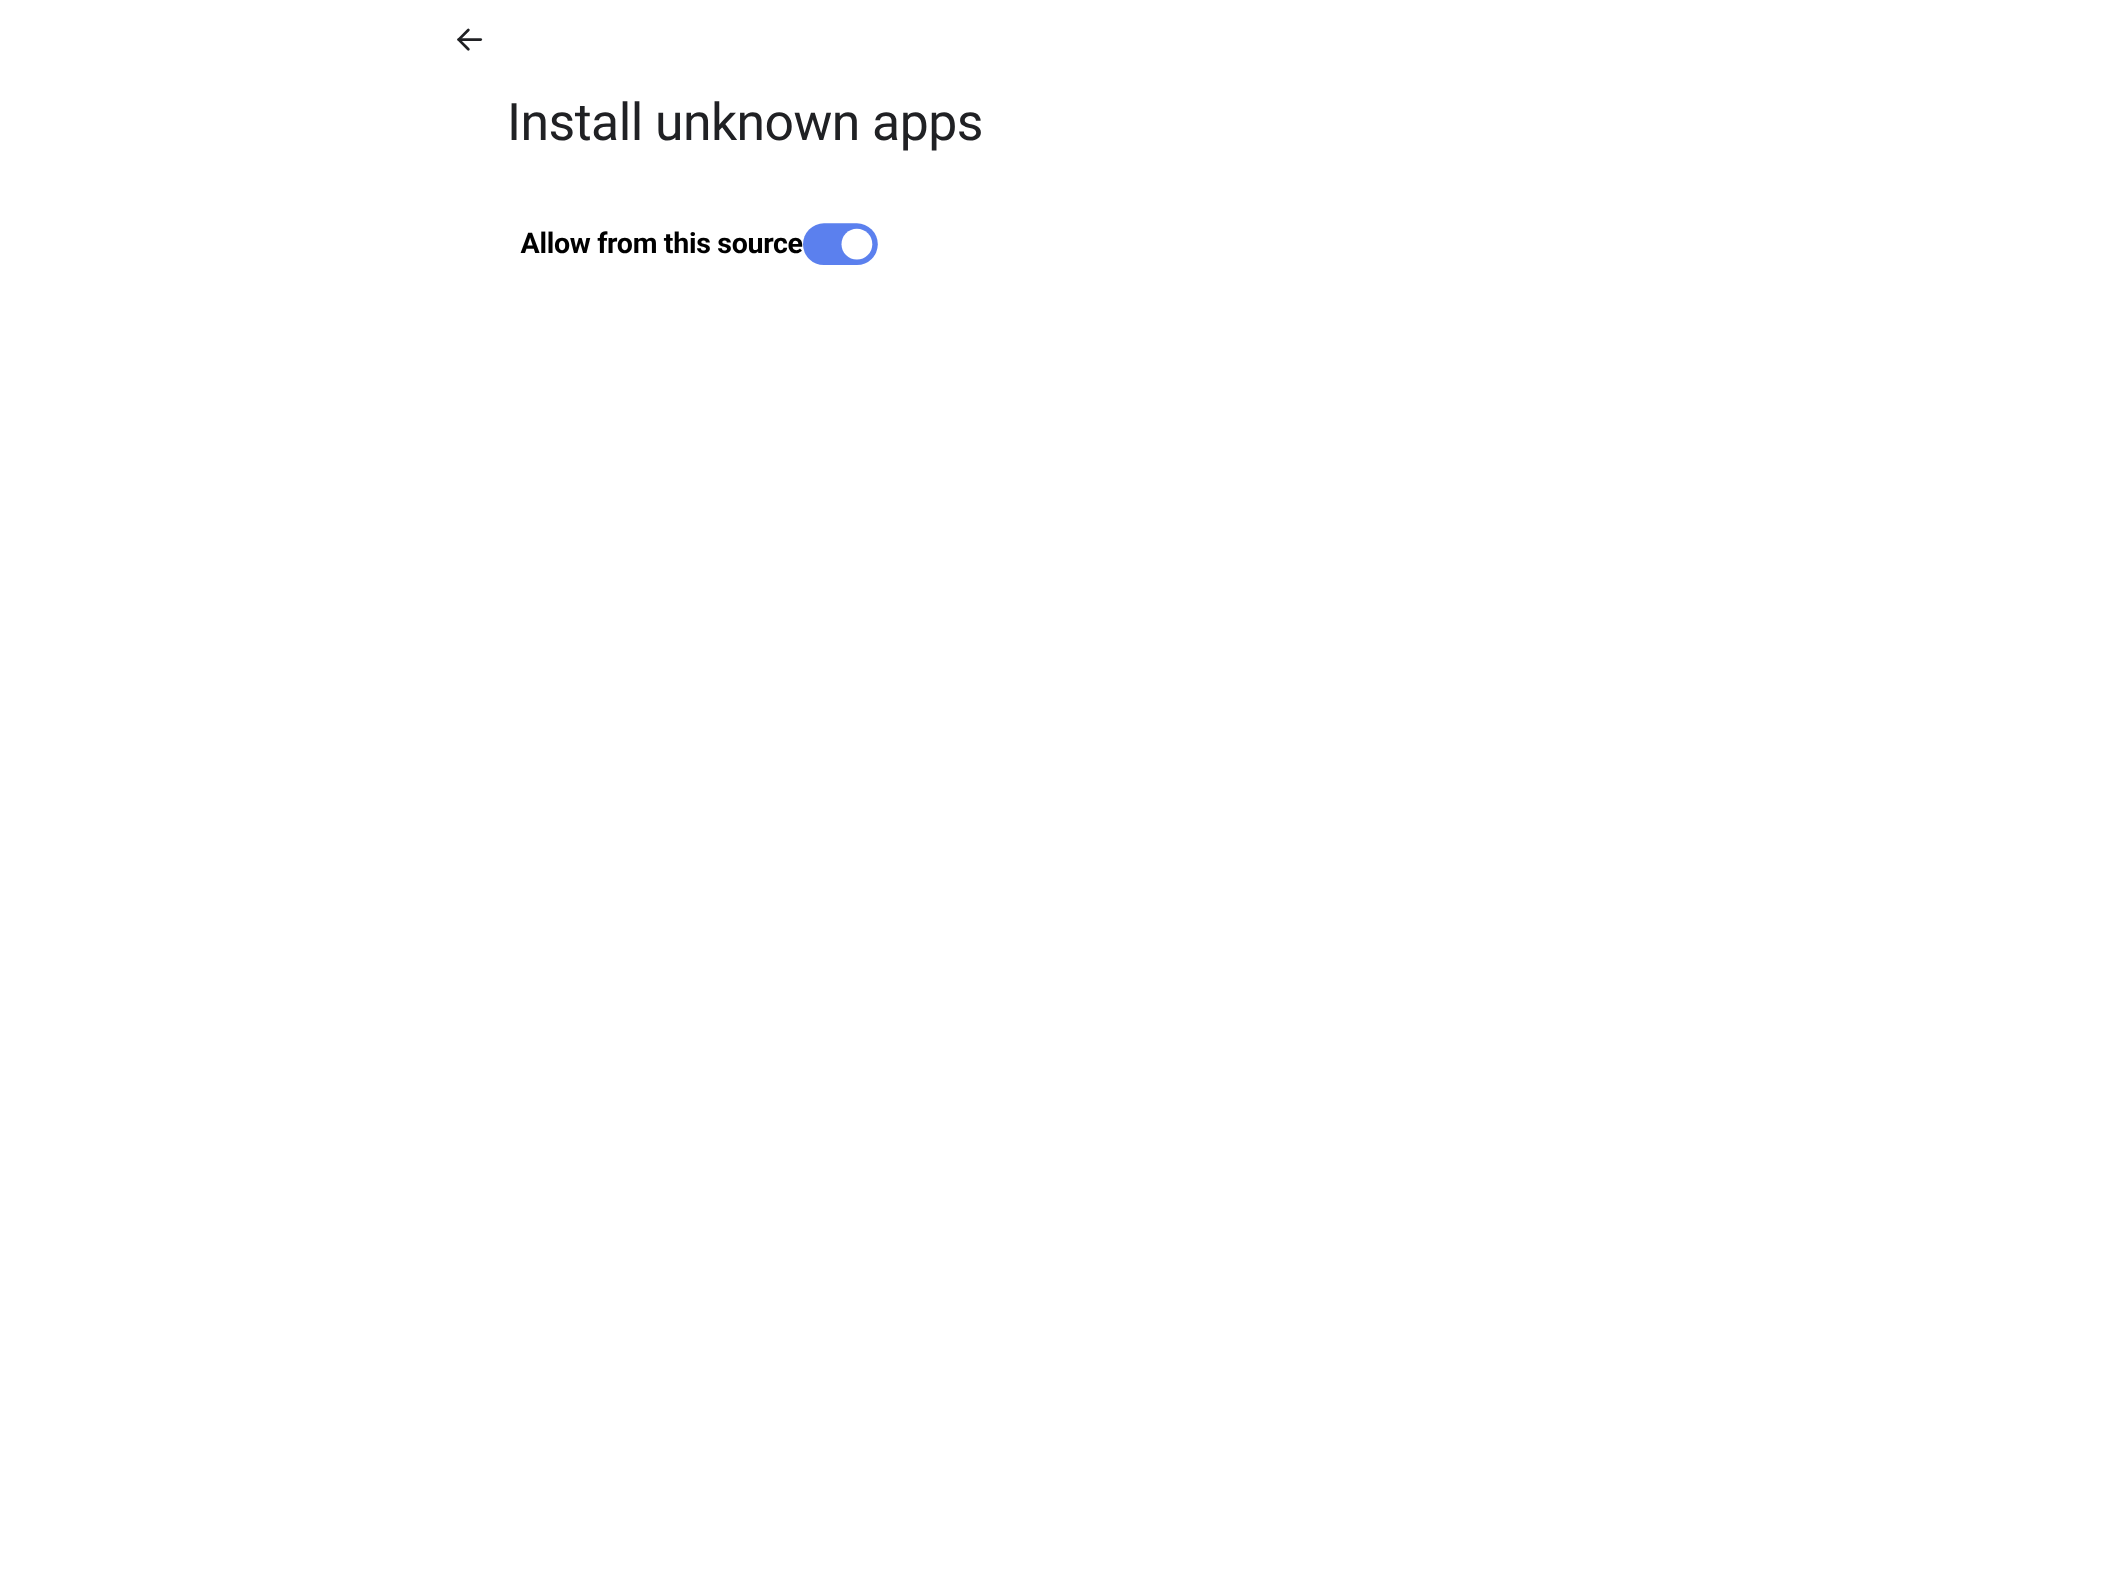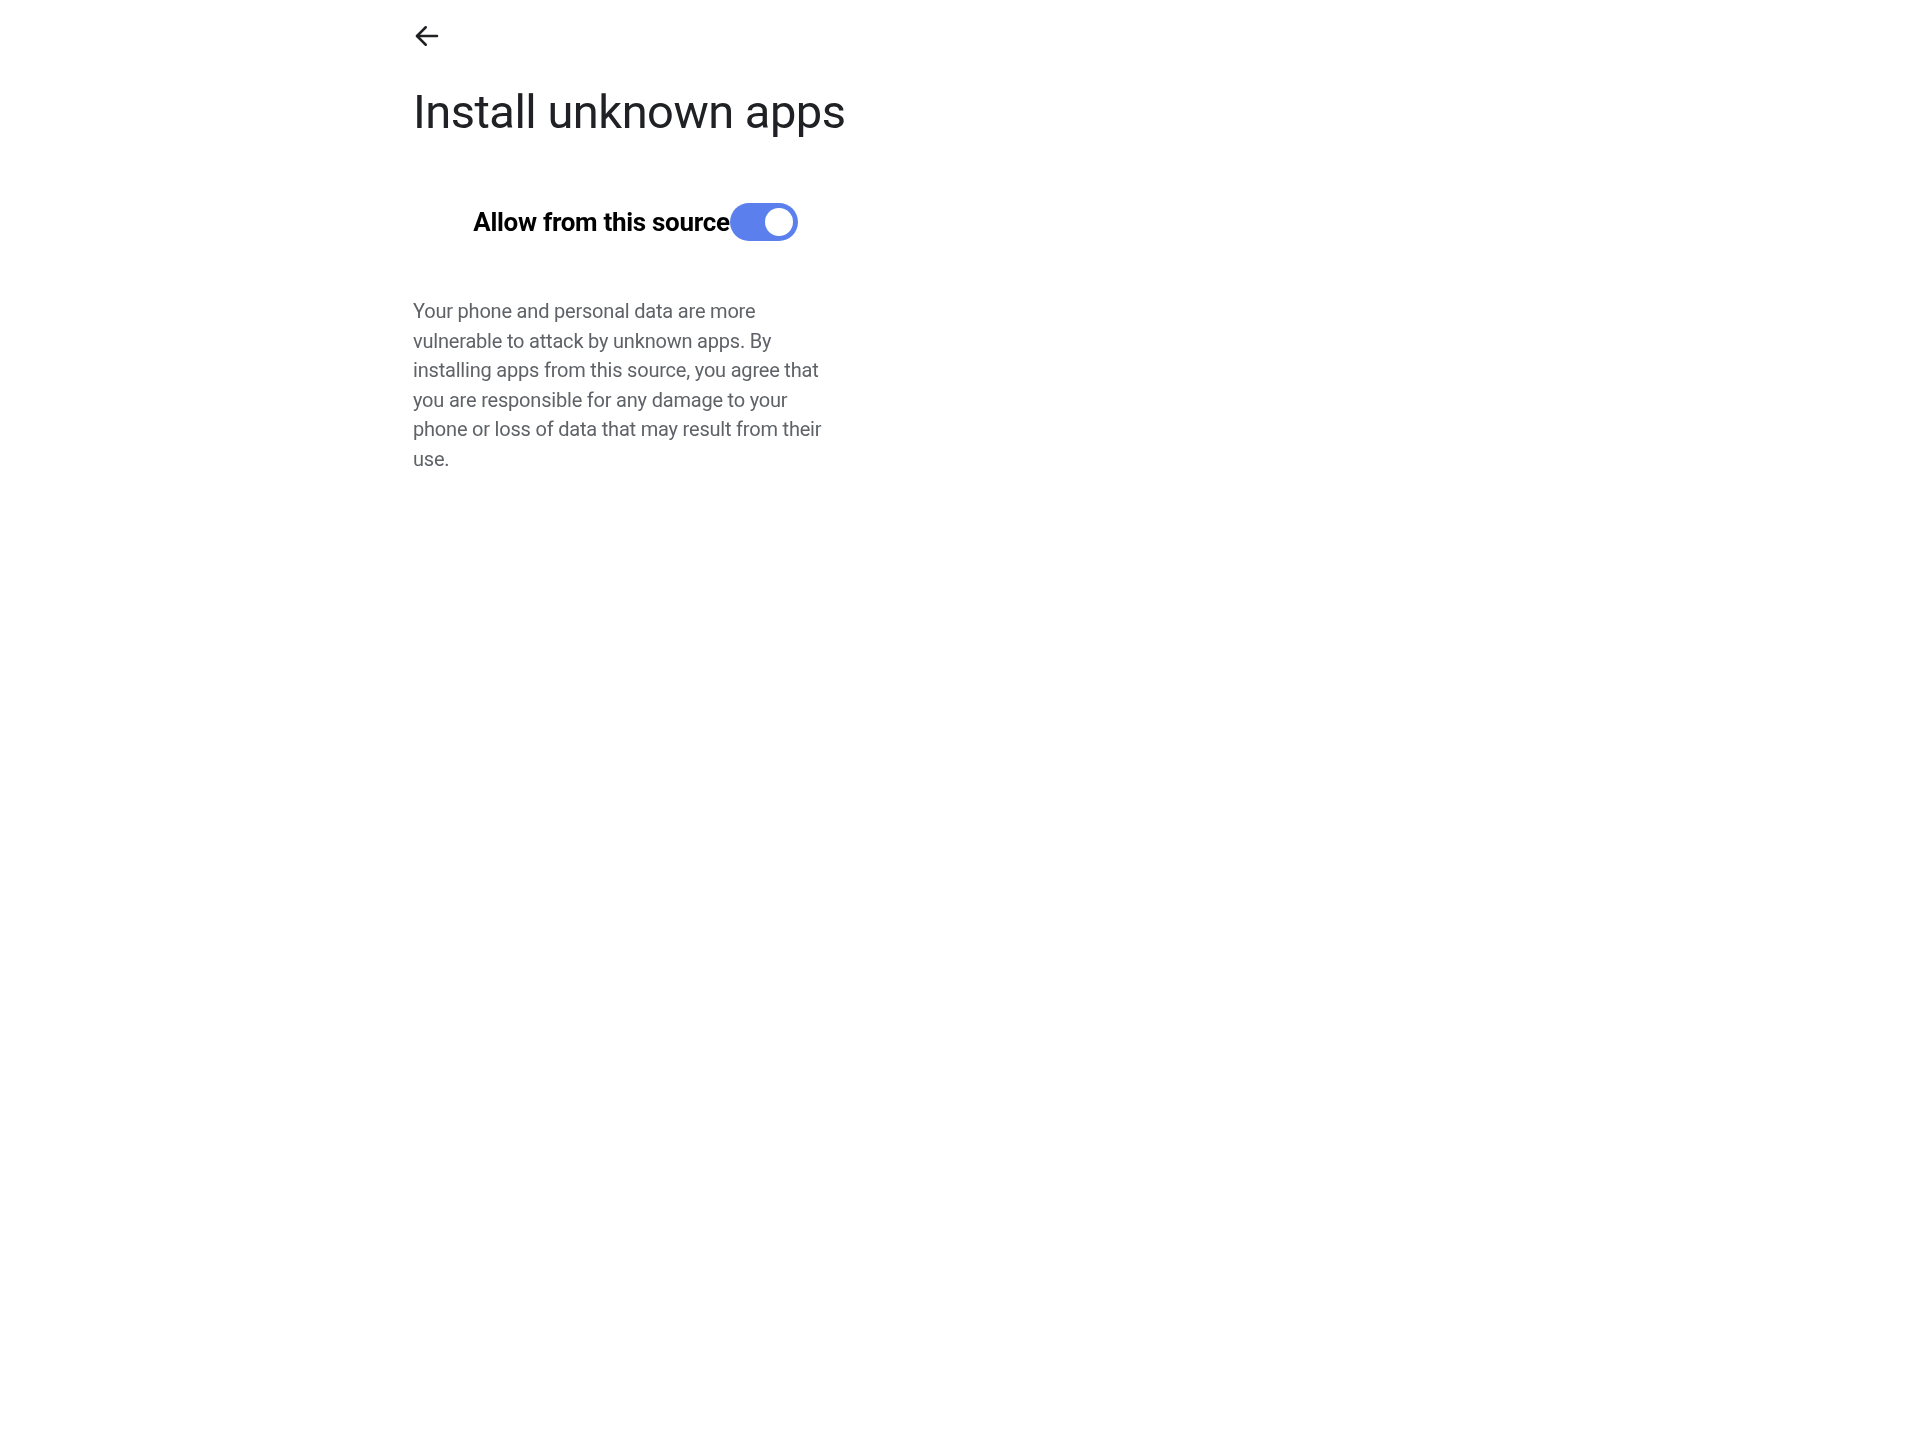--- a/index.html
+++ b/index.html
@@ -32,20 +32,21 @@
       border: none;
       margin-left: -10px;
     }
     
     .page-title {
       font-size: 47px;
       font-weight: 400;
       color: #202124;
       margin-top: 24px;
       letter-spacing: -0.5px;
+      margin-left: 48px;
     }
     
     .setting-row {
       display: flex;
       align-items: center;
       justify-content: center;
       margin-top: 64px;
       width: 445px;
     }
     
@@ -100,15 +101,14 @@
 
   <h1 class="page-title">Install unknown apps</h1>
 
   <div class="setting-row">
     <span class="setting-label">Allow from this source</span>
     <button class="toggle-switch" role="switch" aria-checked="true">
       <span class="toggle-knob"></span>
     </button>
   </div>
 
-  <p class="warning-text">Your phone and personal data are more vulnerable to attack by unknown apps. By installing apps from this source, you agree that you are responsible for any damage to your phone or loss of data that may result from their use.</p>
 
 </div>
 
 </body></html>

